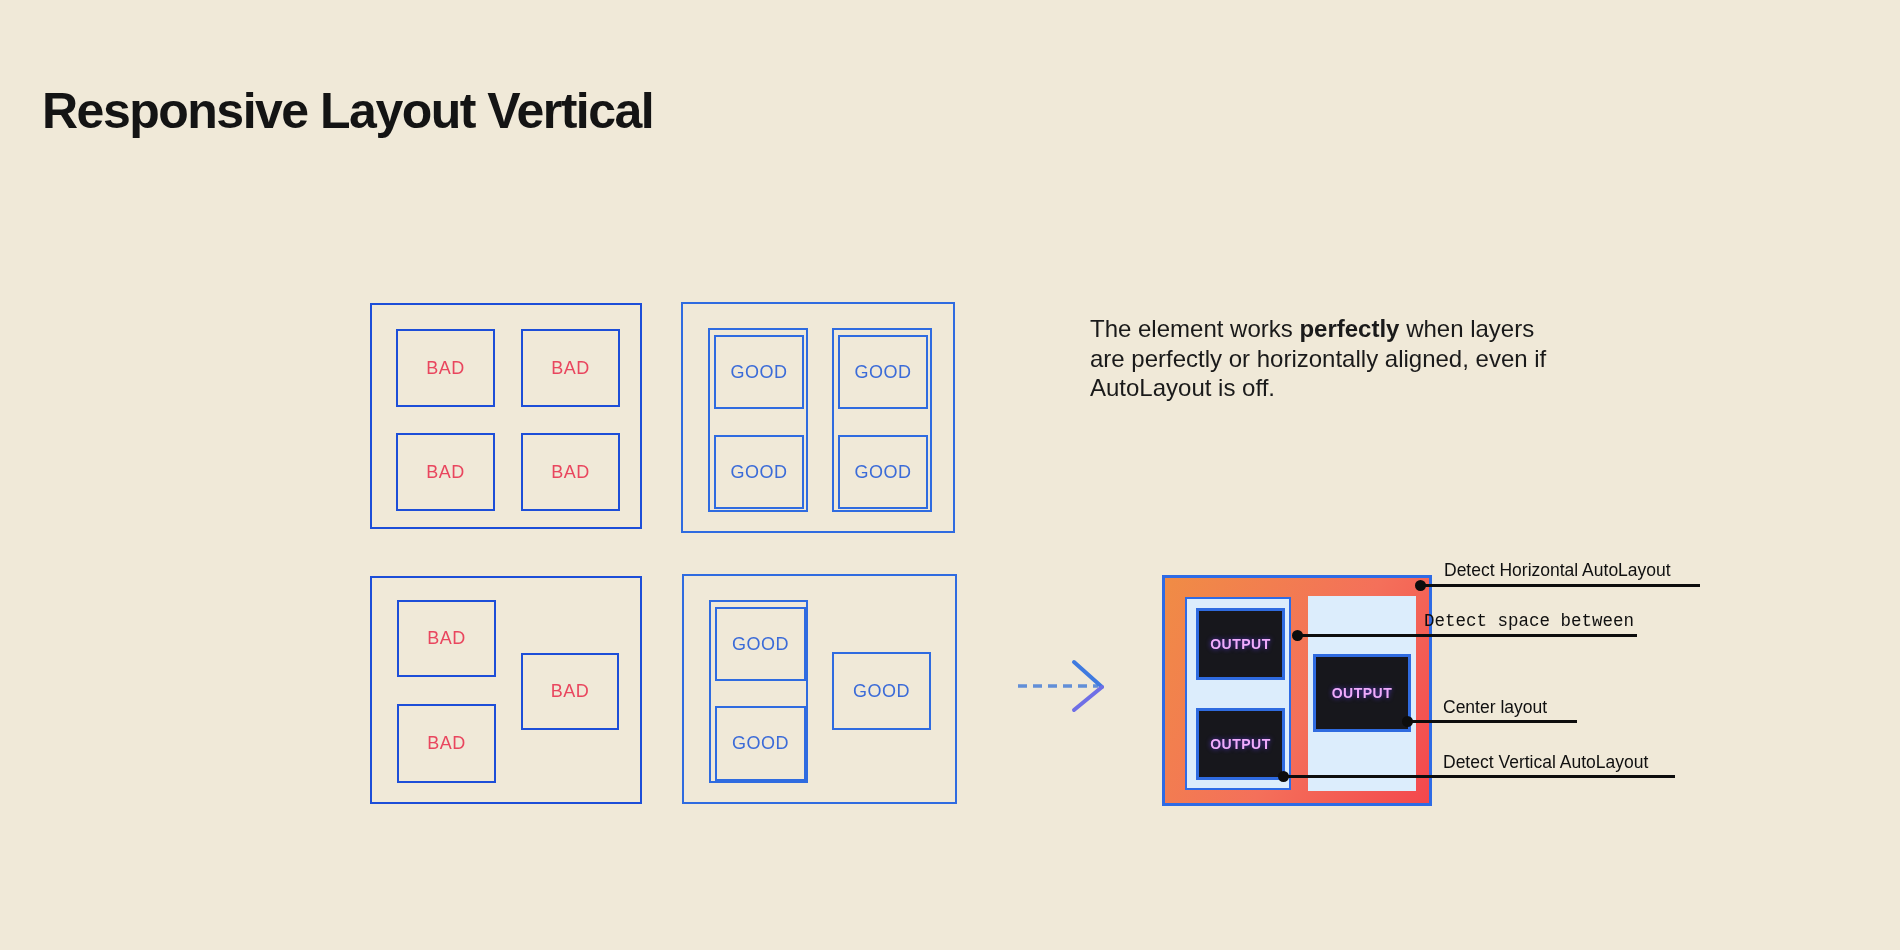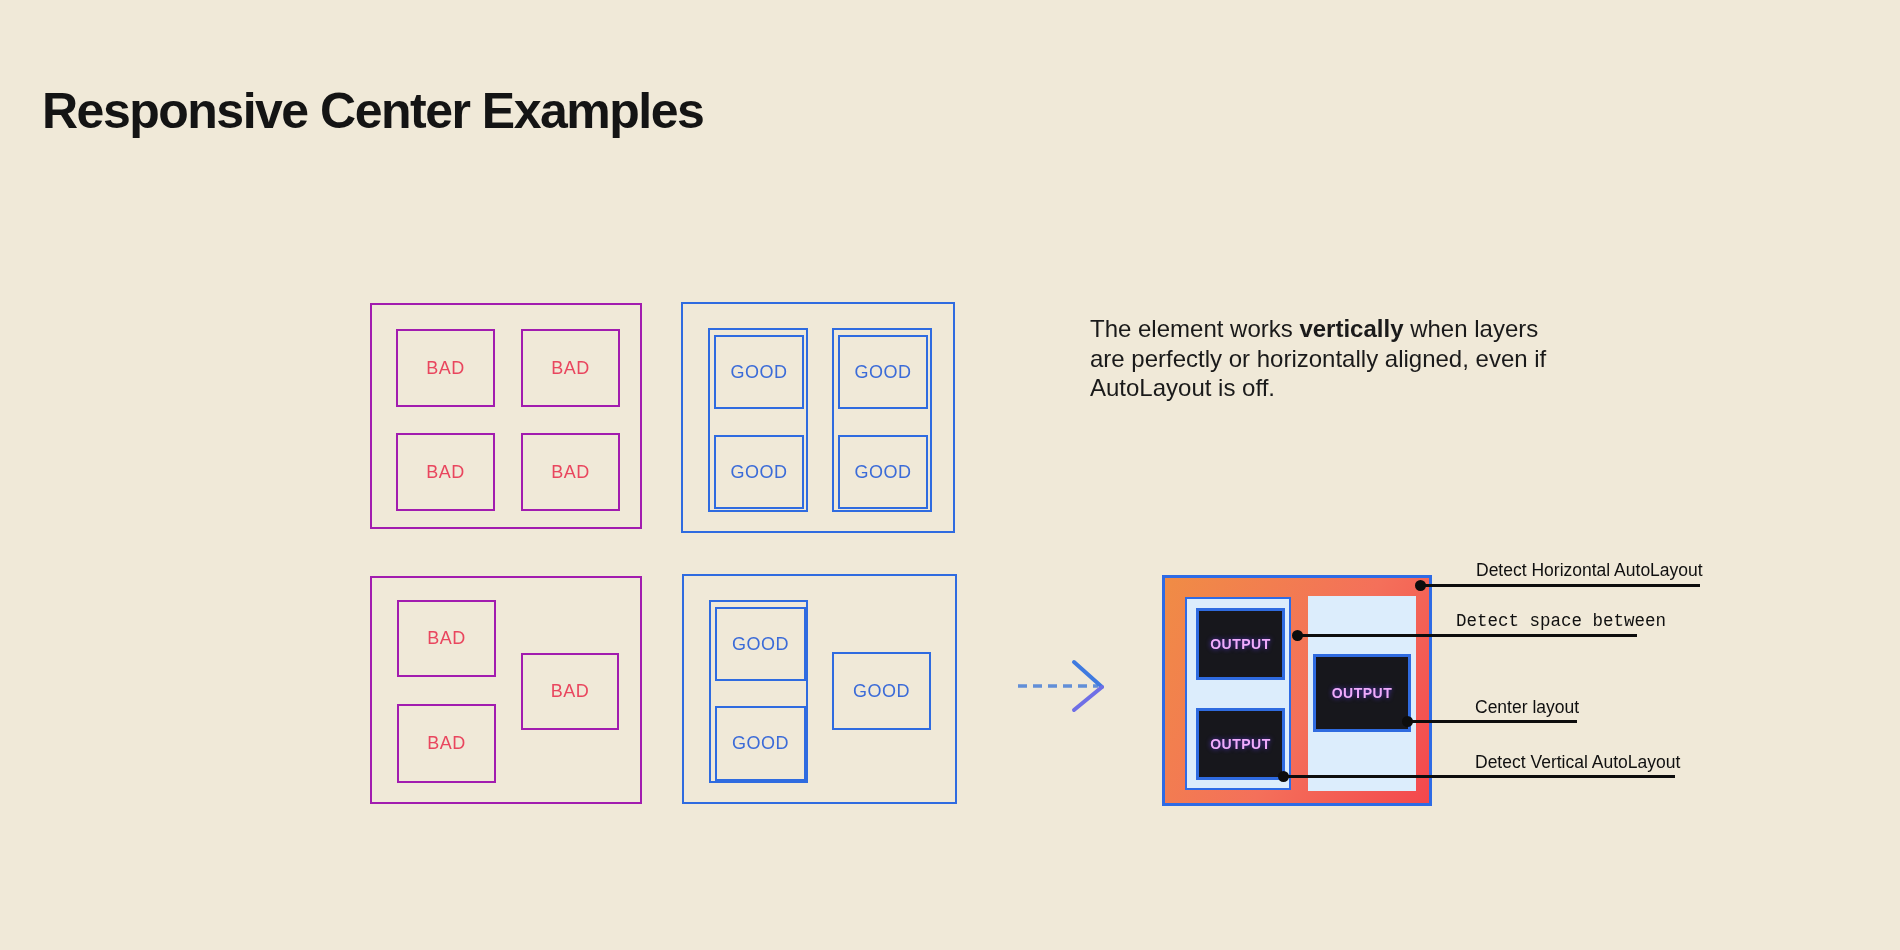--- a/index.html
+++ b/index.html
@@ -18,21 +18,21 @@
     color: #141414;
   }
 
   
   .group { position: absolute; box-sizing: border-box; }
   .box {
     position: absolute; box-sizing: border-box;
     display: flex; align-items: center; justify-content: center;
     font-size: 18px; letter-spacing: 0.5px;
   }
-  .red    { border: 2px solid #a21caf; color: #e9465e; }
+  .red    { border: 2px solid #1d4ed8; color: #e9465e; }
   .blue   { border: 2px solid #2f6be0; color: #3b6bd8; }
 
   
   #bad-grid-top    { left: 370px; top: 303px; width: 272px; height: 226px; }
   #bad-grid-top    .b1 { left: 24px;  top: 24px;  width: 99px; height: 78px; }
   #bad-grid-top    .b2 { left: 149px; top: 24px;  width: 99px; height: 78px; }
   #bad-grid-top    .b3 { left: 24px;  top: 128px; width: 99px; height: 78px; }
   #bad-grid-top    .b4 { left: 149px; top: 128px; width: 99px; height: 78px; }
 
   
@@ -82,21 +82,21 @@
     display: flex; align-items: center; justify-content: center;
     color: #f0abfc; font-size: 14px; font-weight: 700; letter-spacing: 0.5px;
     text-shadow: 0 0 5px rgba(104, 68, 255, 0.75);
   }
   #output-panel .leftcol .o1 { left: 9px; top: 9px;   width: 89px; height: 72px; }
   #output-panel .leftcol .o2 { left: 9px; top: 109px; width: 89px; height: 72px; }
   #output-panel .rightcol .o3 { left: 5px; top: 58px; width: 98px; height: 78px; }
 
   
   .ann-label {
-    position: absolute; font-size: 17.5px; color: #101010; white-space: nowrap; margin-left: 32px;
+    position: absolute; font-size: 17.5px; color: #101010; white-space: nowrap;
   }
   .ann-line { position: absolute; height: 3px; background: #0d0d0d; }
   .ann-dot  { position: absolute; width: 11px; height: 11px; border-radius: 50%; background: #0d0d0d; }
 
   #ann1 .ann-label { left: 1444px; top: 560px; }
   #ann1 .ann-line  { left: 1420px; top: 584px; width: 280px; }
   #ann1 .ann-dot   { left: 1415px; top: 580px; }
 
   #ann2 .ann-label { left: 1424px; top: 611px; font-family: Liberation Mono, monospace; }
   #ann2 .ann-line  { left: 1297px; top: 634px; width: 340px; }
@@ -108,21 +108,21 @@
 
   #ann4 .ann-label { left: 1443px; top: 752px; text-align: center; }
   #ann4 .ann-line  { left: 1283px; top: 775px; width: 392px; }
   #ann4 .ann-dot   { left: 1278px; top: 771px; }
 </style>
 </head>
 <body>
 
 <div id="canvas">
 
-  <h1 class="page-title">Responsive Center Examples</h1>
+  <h1 class="page-title">Responsive Layout Vertical</h1>
 
   <div class="group red" id="bad-grid-top">
     <div class="box red b1">BAD</div>
     <div class="box red b2">BAD</div>
     <div class="box red b3">BAD</div>
     <div class="box red b4">BAD</div>
   </div>
 
   <div class="group blue" id="good-grid-top">
     <div class="wrapcol blue w1">
@@ -143,21 +143,21 @@
 
   <div class="group blue" id="good-grid-bottom">
     <div class="wrapcol blue w1">
       <div class="box blue g1">GOOD</div>
       <div class="box blue g2">GOOD</div>
     </div>
     <div class="box blue g3">GOOD</div>
   </div>
 
   <div class="description">
-    <p><span>The element works </span><b>vertically</b><span> when layers are perfectly or horizontally aligned, even if AutoLayout is off.</span></p>
+    <p><span>The element works </span><b>perfectly</b><span> when layers are perfectly or horizontally aligned, even if AutoLayout is off.</span></p>
   </div>
 
   <svg id="arrow" width="100" height="62" viewBox="0 0 100 62">
     <line x1="8" y1="31" x2="88" y2="31" stroke="#4a80d8" stroke-width="3.5" stroke-dasharray="9 6" opacity="0.85"></line>
     <line x1="64" y1="7" x2="92" y2="32" stroke="#3f7ae0" stroke-width="4" stroke-linecap="round"></line>
     <line x1="92" y1="32" x2="64" y2="55" stroke="#6f6fe6" stroke-width="4" stroke-linecap="round"></line>
   </svg>
 
   <div class="group" id="output-panel">
     <div class="lightcol leftcol">

